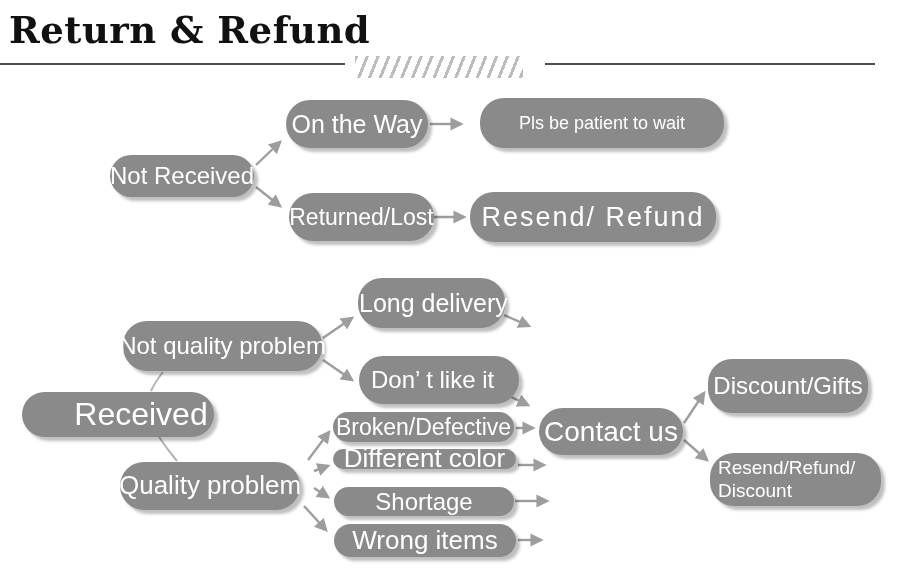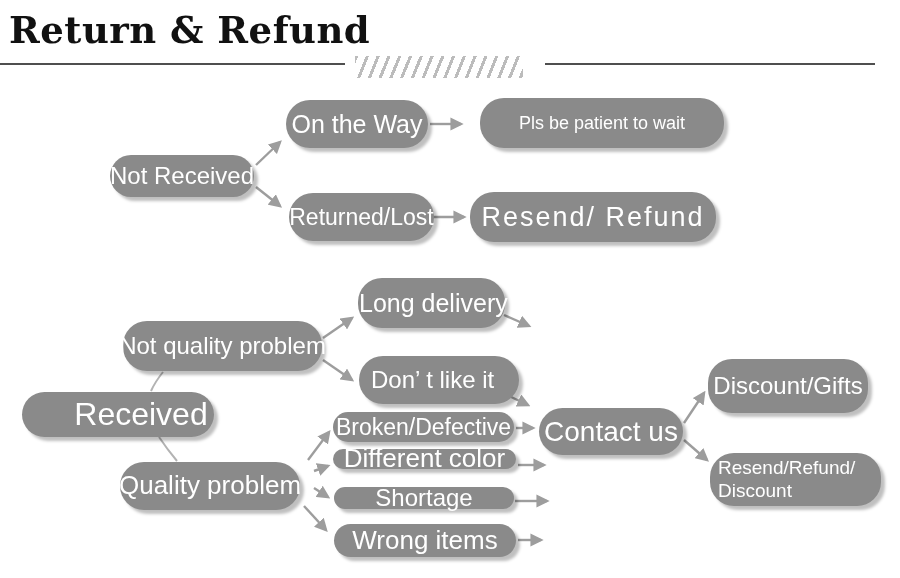--- a/index.html
+++ b/index.html
@@ -35,21 +35,21 @@
   .n-pls-wait          {left:480px; top:98px;  width:244px; height:50px; font-size:18px;}
   .n-returned-lost     {left:289px; top:193px; width:145px; height:48px; font-size:23px;}
   .n-resend-refund     {left:470px; top:192px; width:246px; height:50px; font-size:27px; letter-spacing:2px;}
   .n-received          {left:22px;  top:392px; width:146px; height:45px; font-size:32px;padding-left:46px;}
   .n-not-quality       {left:123px; top:321px; width:199px; height:50px; font-size:24px;}
   .n-long-delivery     {left:358px; top:278px; width:146px; height:50px; font-size:25px; justify-content:flex-start; padding-left:1px;}
   .n-dont-like         {left:359px; top:356px; width:148px; height:48px; font-size:24px; justify-content:flex-start; padding-left:12px;}
   .n-quality           {left:120px; top:462px; width:180px; height:48px; font-size:26px;}
   .n-broken            {left:333px; top:412px; width:181px; height:30px; font-size:23px;}
   .n-diff-color        {left:333px; top:449px; width:183px; height:20px; font-size:26px;}
-  .n-shortage          {left:334px; top:487px; width:180px; height:22px; font-size:24px;}
+  .n-shortage          {left:334px; top:487px; width:180px; height:29px; font-size:24px;}
   .n-wrong-items       {left:334px; top:524px; width:182px; height:33px; font-size:26px;}
   .n-contact-us        {left:539px; top:408px; width:144px; height:47px; font-size:28px;}
   .n-discount-gifts    {left:708px; top:359px; width:160px; height:54px; font-size:24px;}
   .n-rrd               {left:710px; top:442px; width:163px; height:53px; font-size:19px;
                         flex-direction:column; align-items:flex-start; justify-content:center;
                         padding-left:8px; line-height:1.2;margin-top:11px;}
   
   #edges{position:absolute; left:0; top:0; width:900px; height:578px; pointer-events:none;}
   .edge{stroke:var(--arrow); stroke-width:2.4; fill:none;}
   .link{stroke:var(--connector); stroke-width:2; fill:none;}

